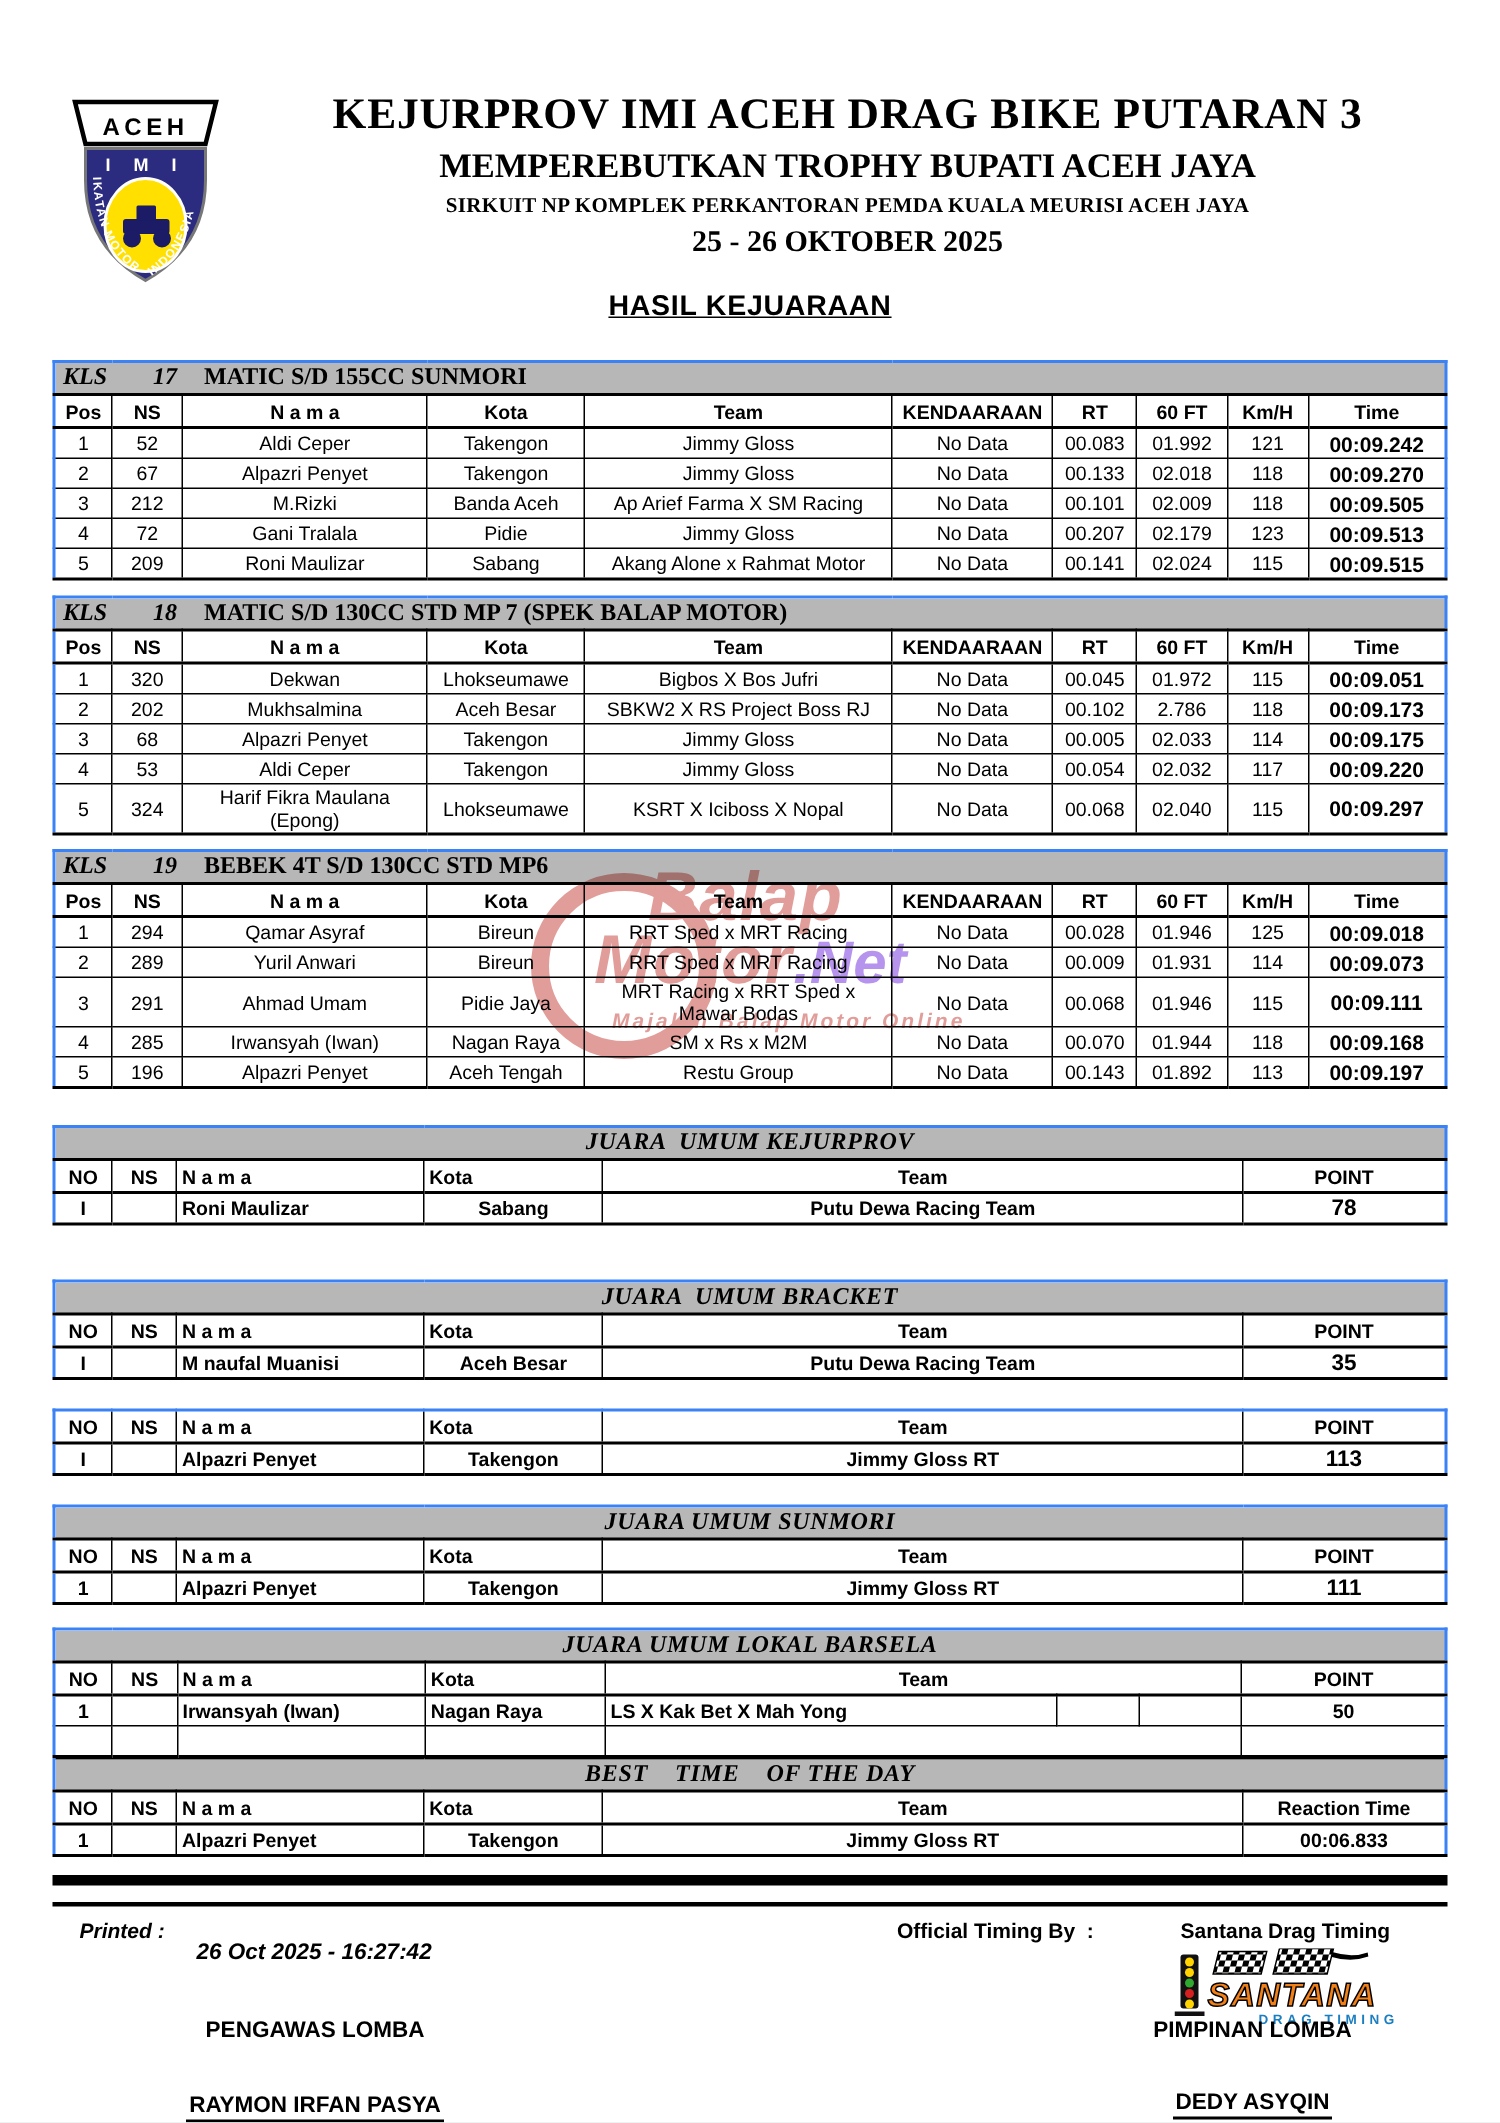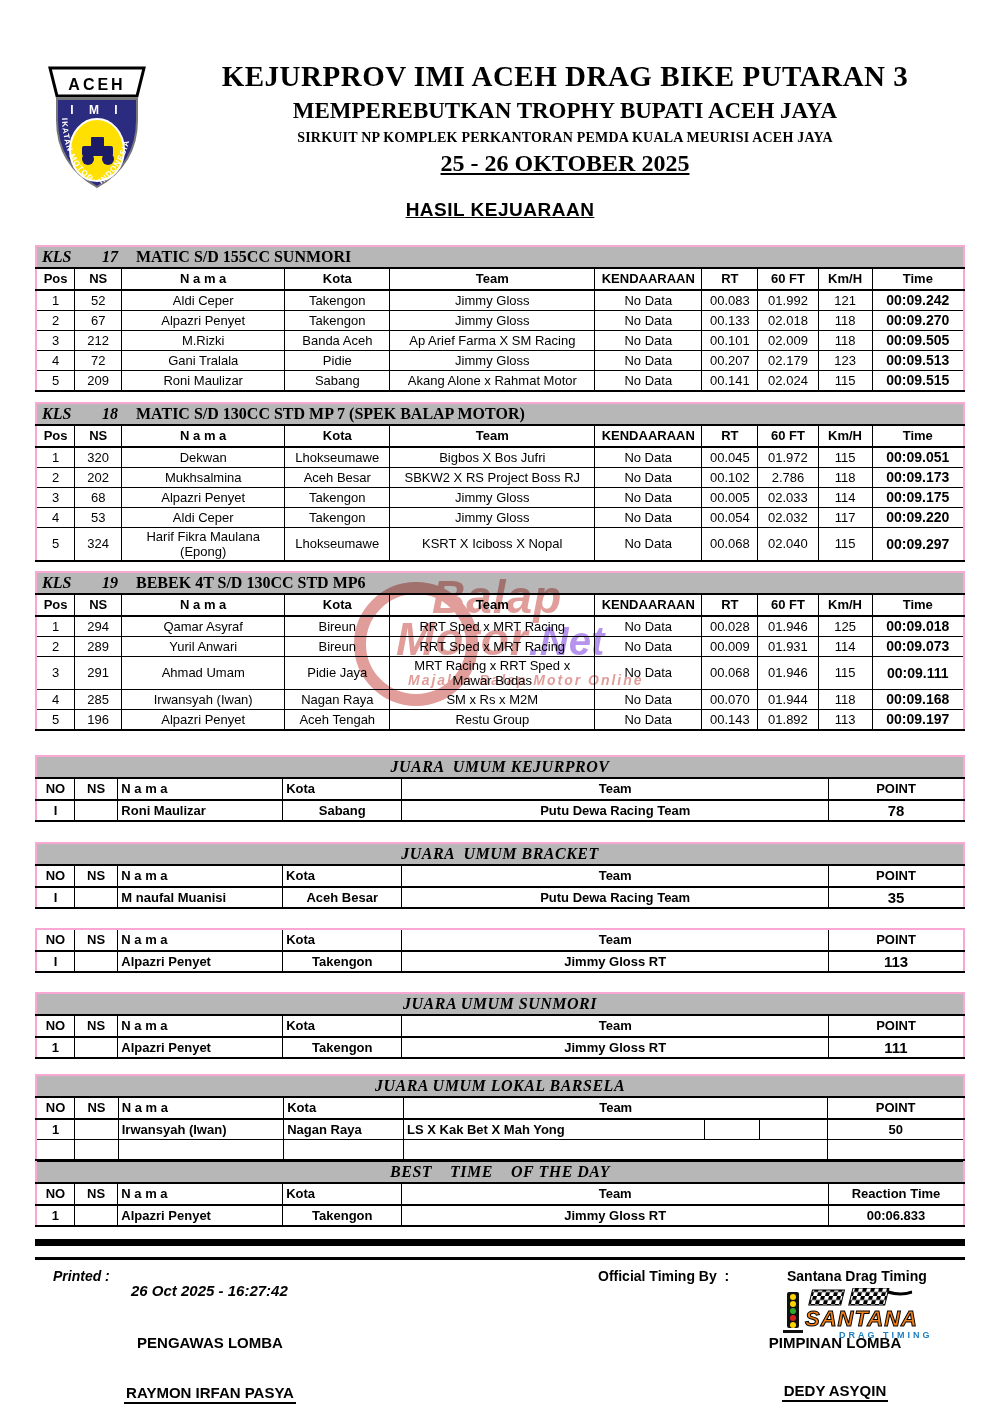--- a/index.html
+++ b/index.html
@@ -6,49 +6,49 @@
   .page{width:1000px;height:1415px;position:relative;background:#ffffff;
         font-family:"Liberation Sans",sans-serif;color:#000;overflow:hidden;
         box-sizing:border-box;padding-top:60px;}
   
   .logo{position:absolute;left:40px;top:62px;}
   .head-text{margin-left:150px;margin-right:20px;text-align:center;
              font-family:"Liberation Serif",serif;font-weight:bold;line-height:1.12;}
   .title1{font-size:29px;letter-spacing:.5px;}
   .title2{font-size:23px;margin-top:6px;text-align:center;}
   .venue{font-size:14px;margin-top:6px;letter-spacing:.2px;}
-  .date1{font-size:24px;margin-top:4px;text-decoration:underline;}
+  .date1{font-size:20px;margin-top:4px;}
   .hasil{text-align:center;margin-top:22px;}
   .hasil span{font-size:19px;font-weight:bold;text-decoration:underline;letter-spacing:.5px;}
   
   .tbl{border-collapse:collapse;margin:0 auto;width:930px;table-layout:fixed;
        font-size:13px;background:transparent;}
   .tbl,.tbl td,.tbl th{border:1px solid #000;}
-  .tbl{border:2px solid #f9a8d4;}
+  .tbl{border:2px solid #3b82f6;}
   .tbl td,.tbl th{padding:1px 3px;vertical-align:middle;overflow:hidden;}
   .band{background:#b7b7b7;border-bottom:2px solid #000 !important;
         font-family:"Liberation Serif",serif;font-size:16px;font-weight:bold;padding:2px 4px;}
   .band-flex{display:flex;align-items:center;}
   .kls,.klsnum{font-style:italic;}
   .kls{flex:0 0 60px;padding-left:2px;}
   .klsnum{flex:0 0 34px;}
   .klstitle{flex:1;}
   .band-center{text-align:center;font-style:italic;white-space:pre-wrap;letter-spacing:.5px;}
   .hdr th{border-bottom:2px solid #000;font-size:13px;height:18px;}
   .tbl tbody tr:last-child td{border-bottom:2px solid #000;}
   .tbl tbody td{height:17px;}
   .cc{text-align:center;}
   .cl{text-align:center;padding-left:5px;margin-left:24px;}
   .ct{text-align:center;font-weight:bold;font-size:14px;}
   .al-l{text-align:left;padding-left:5px;}
   .al-c{text-align:center;}
   .ch-row td{font-weight:bold;height:19px;}
   .pt{font-size:15px;}
   .mt10{margin-top:10px;} .mt9{margin-top:9px;} .mt24{margin-top:24px;}
-  .mt20{margin-top:20px;} .mt19{margin-top:19px;} .mt15{margin-top:15px;}
+  .mt20{margin-top:36px;} .mt19{margin-top:19px;} .mt15{margin-top:15px;}
   .empty-row td{height:20px;}
   .joined{border-top:none;}
   
   .k-pos{width:38px;}.k-ns{width:46px;}.k-nama{width:160px;}.k-kota{width:103px;}
   .k-team{width:201px;}.k-kend{width:105px;}.k-rt{width:55px;}.k-60{width:59px;}
   .k-kmh{width:53px;}.k-time{width:90px;}
   
   .w-no{width:38px;}.w-ns{width:43px;}.w-nama{width:163px;}.w-kota{width:118px;}
   .w-team{width:422px;}.w-point{width:134px;}
   .w-team-a{width:296px;}.w-team-b{width:55px;}.w-team-c{width:67px;}

